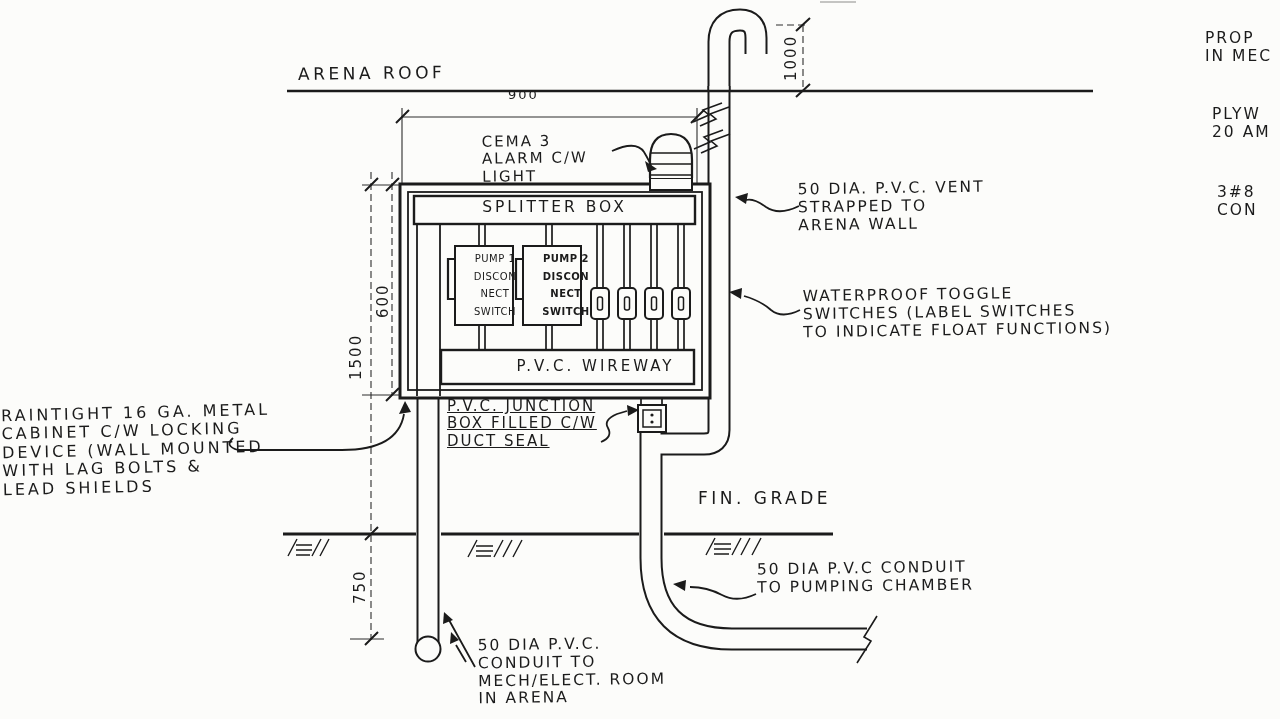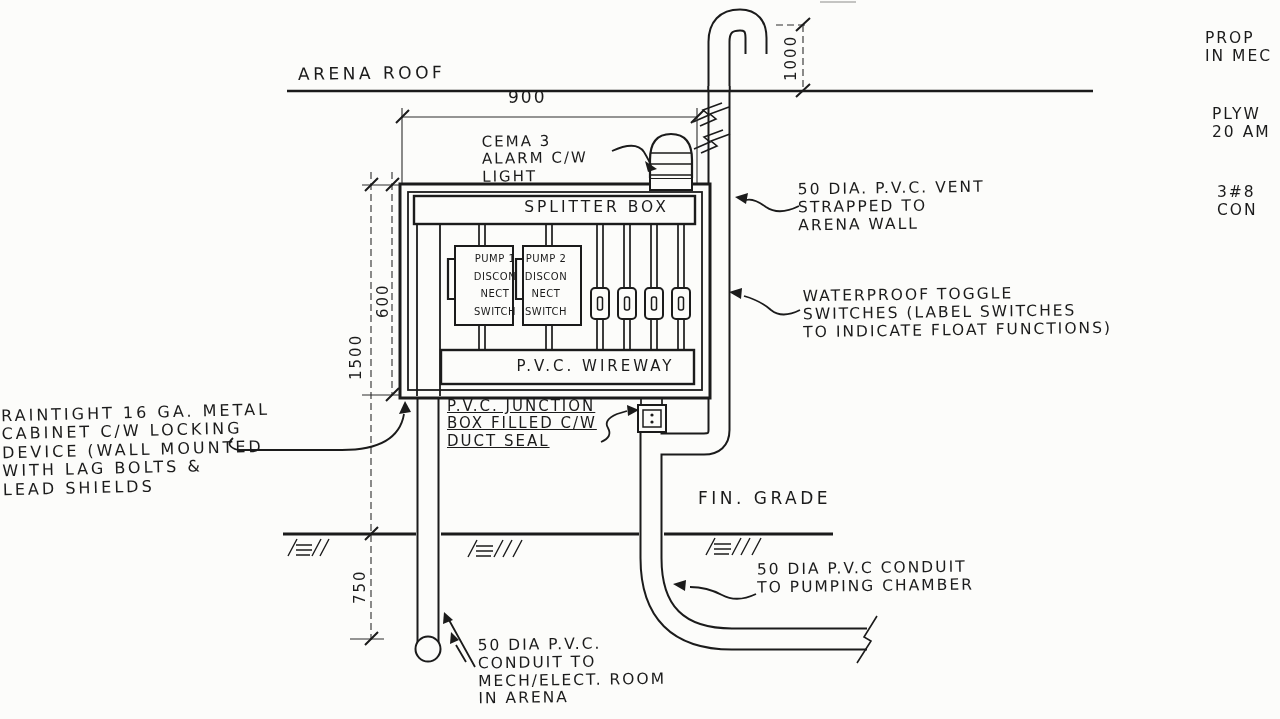--- a/index.html
+++ b/index.html
@@ -14,21 +14,21 @@
     position:absolute;
     color:#1b1b1b;
     font-family:"DejaVu Sans", sans-serif;
     text-transform:uppercase;
     white-space:pre-line;
     letter-spacing:2px;
     line-height:1.15;
     font-size:15.5px;
   }
   .big{font-size:17px;letter-spacing:3.5px;}
-  .dim{font-size:17px;letter-spacing:2px;}
+  .dim{font-size:13px;letter-spacing:2px;}
   .vdim{
     position:absolute;color:#1b1b1b;text-transform:uppercase;
     font-family:"DejaVu Sans", sans-serif;
     writing-mode:vertical-rl;transform:rotate(180deg);
     font-size:15px;letter-spacing:2px;white-space:nowrap;
   }
   .boxlabel{text-align:center;letter-spacing:3px;font-size:15.5px;}
   .switchlabel{
     font-size:10px;letter-spacing:0.5px;line-height:1.75;
     text-align:center;
@@ -191,28 +191,28 @@
 <div class="vdim" style="left:374px; top:264px; height:54px;">600</div>
 
 <div class="vdim" style="left:347px; top:318px; height:62px;">1500</div>
 
 <div class="vdim" style="left:351px; top:556px; height:48px;">750</div>
 
 <div class="t tilt1" style="left:482px; top:133px; font-size:15px;">CEMA 3
 ALARM C/W
 LIGHT</div>
 
-<div class="t boxlabel" style="left:414px; top:199px; width:281px;padding-left:42px;">SPLITTER BOX</div>
+<div class="t boxlabel" style="left:414px; top:199px; width:281px;">SPLITTER BOX</div>
 
 <div class="t switchlabel" style="left:455px; top:250px; width:80px;">PUMP 1
 DISCON
 NECT
 SWITCH</div>
 
-<div class="t switchlabel" style="left:517px; top:250px; width:58px;">PUMP 2
+<div class="t switchlabel" style="left:537px; top:250px; width:58px;font-weight:bold;">PUMP 2
 DISCON
 NECT
 SWITCH</div>
 
 <div class="t boxlabel" style="left:441px; top:358px; width:253px; font-size:15px;padding-left:28px;">P.V.C. WIREWAY</div>
 
 <div class="t tilt1" style="left:798px; top:180px;">50 DIA. P.V.C. VENT
 STRAPPED TO
 ARENA WALL</div>
 

